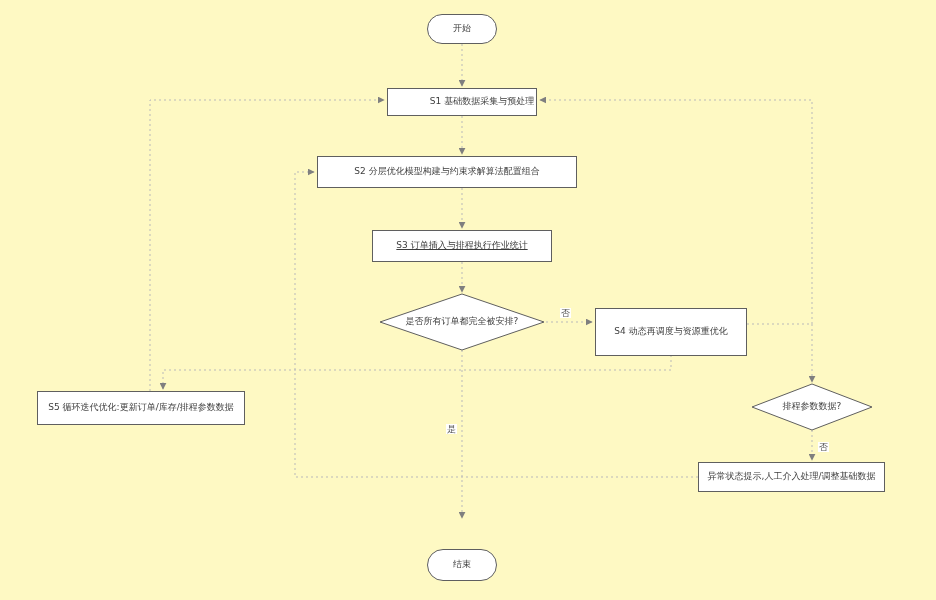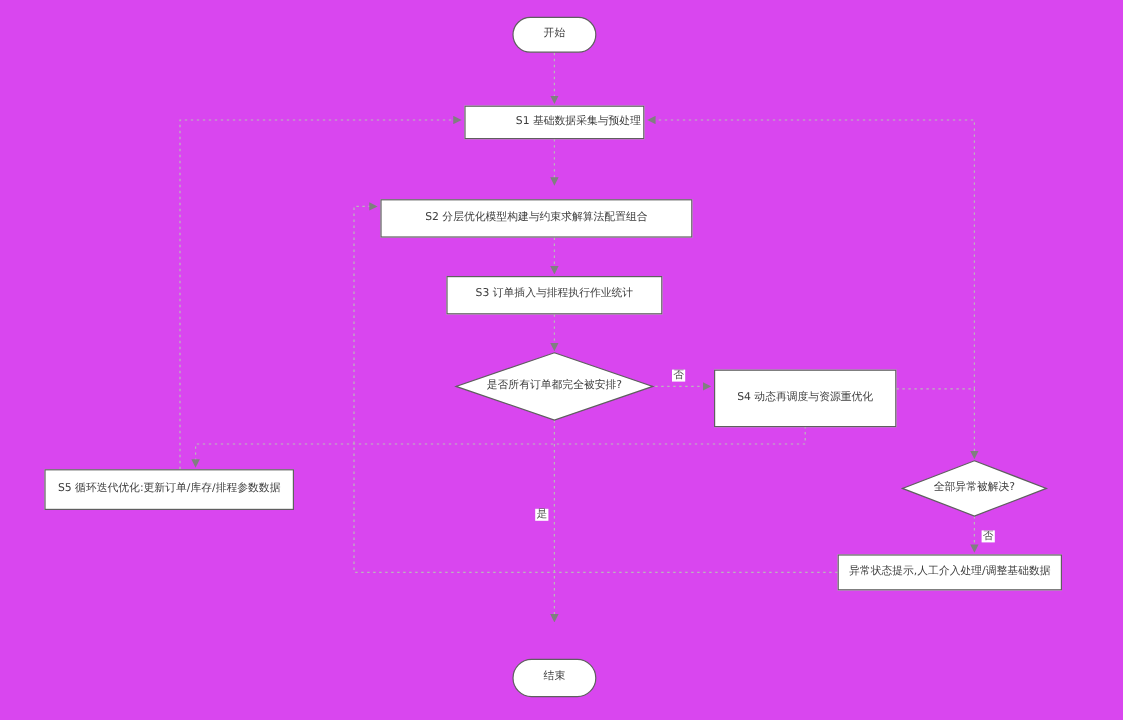--- a/index.html
+++ b/index.html
@@ -1,17 +1,17 @@
 <!DOCTYPE html>
 <html><head>
 <meta charset="utf-8">
 <style>
   html,body{margin:0;padding:0;background:#fff;}
   .canvas{
-    position:relative;width:936px;height:600px;background:#d946ef;
+    position:relative;width:936px;height:600px;background:#fef9c3;
     font-family:"DejaVu Sans","Liberation Sans",sans-serif;overflow:hidden;
   }
   svg.edges{position:absolute;left:0;top:0;width:936px;height:600px;}
   .edge{fill:none;stroke:#b9b9b9;stroke-width:1;stroke-dasharray:2 3;}
   .shape{fill:#ffffff;stroke:#5f5f5f;stroke-width:1;}
   .node{
     position:absolute;display:flex;align-items:center;justify-content:center;
     box-sizing:border-box;background:#ffffff;border:1px solid #5f5f5f;
     font-size:9px;color:#3d3d3d;text-align:center;white-space:nowrap;
     padding:0 4px;line-height:1.1;
@@ -60,29 +60,29 @@
     <polyline class="edge" points="698,477 295,477 295,172 314,172" marker-end="url(#arrow)"></polyline>
 
     <polygon class="shape" points="462,294 544,322 462,350 380,322"></polygon>
     <polygon class="shape" points="812,384 872,407 812,430 752,407"></polygon>
   </svg>
 
   <div class="node stadium" style="left:427px;top:14px;width:70px;height:30px;">开始</div>
 
   <div class="node" style="left:387px;top:88px;width:150px;height:28px;padding-left:44px;">S1 基础数据采集与预处理</div>
 
-  <div class="node" style="left:317px;top:156px;width:260px;height:32px;margin-top:10px;">S2 分层优化模型构建与约束求解算法配置组合</div>
+  <div class="node" style="left:317px;top:156px;width:260px;height:32px;">S2 分层优化模型构建与约束求解算法配置组合</div>
 
-  <div class="node" style="left:372px;top:230px;width:180px;height:32px;">S3 订单插入与排程执行作业统计</div>
+  <div class="node" style="left:372px;top:230px;width:180px;height:32px;text-decoration:underline;">S3 订单插入与排程执行作业统计</div>
 
   <div class="diamond-label" style="left:392px;top:314px;width:140px;height:16px;">是否所有订单都完全被安排?</div>
 
   <div class="node" style="left:595px;top:308px;width:152px;height:48px;">S4 动态再调度与资源重优化</div>
 
-  <div class="diamond-label" style="left:754px;top:400px;width:116px;height:14px;">全部异常被解决?</div>
+  <div class="diamond-label" style="left:754px;top:400px;width:116px;height:14px;">排程参数数据?</div>
 
   <div class="node" style="left:37px;top:391px;width:208px;height:34px;">S5 循环迭代优化:更新订单/库存/排程参数数据</div>
 
   <div class="node" style="left:698px;top:462px;width:187px;height:30px;">异常状态提示,人工介入处理/调整基础数据</div>
 
   <div class="node stadium" style="left:427px;top:520px;width:70px;height:32px;margin-top:29px;">结束</div>
 
   <span class="edge-label" style="left:560px;top:308px;">否</span>
   <span class="edge-label" style="left:446px;top:424px;">是</span>
   <span class="edge-label" style="left:818px;top:442px;">否</span>

